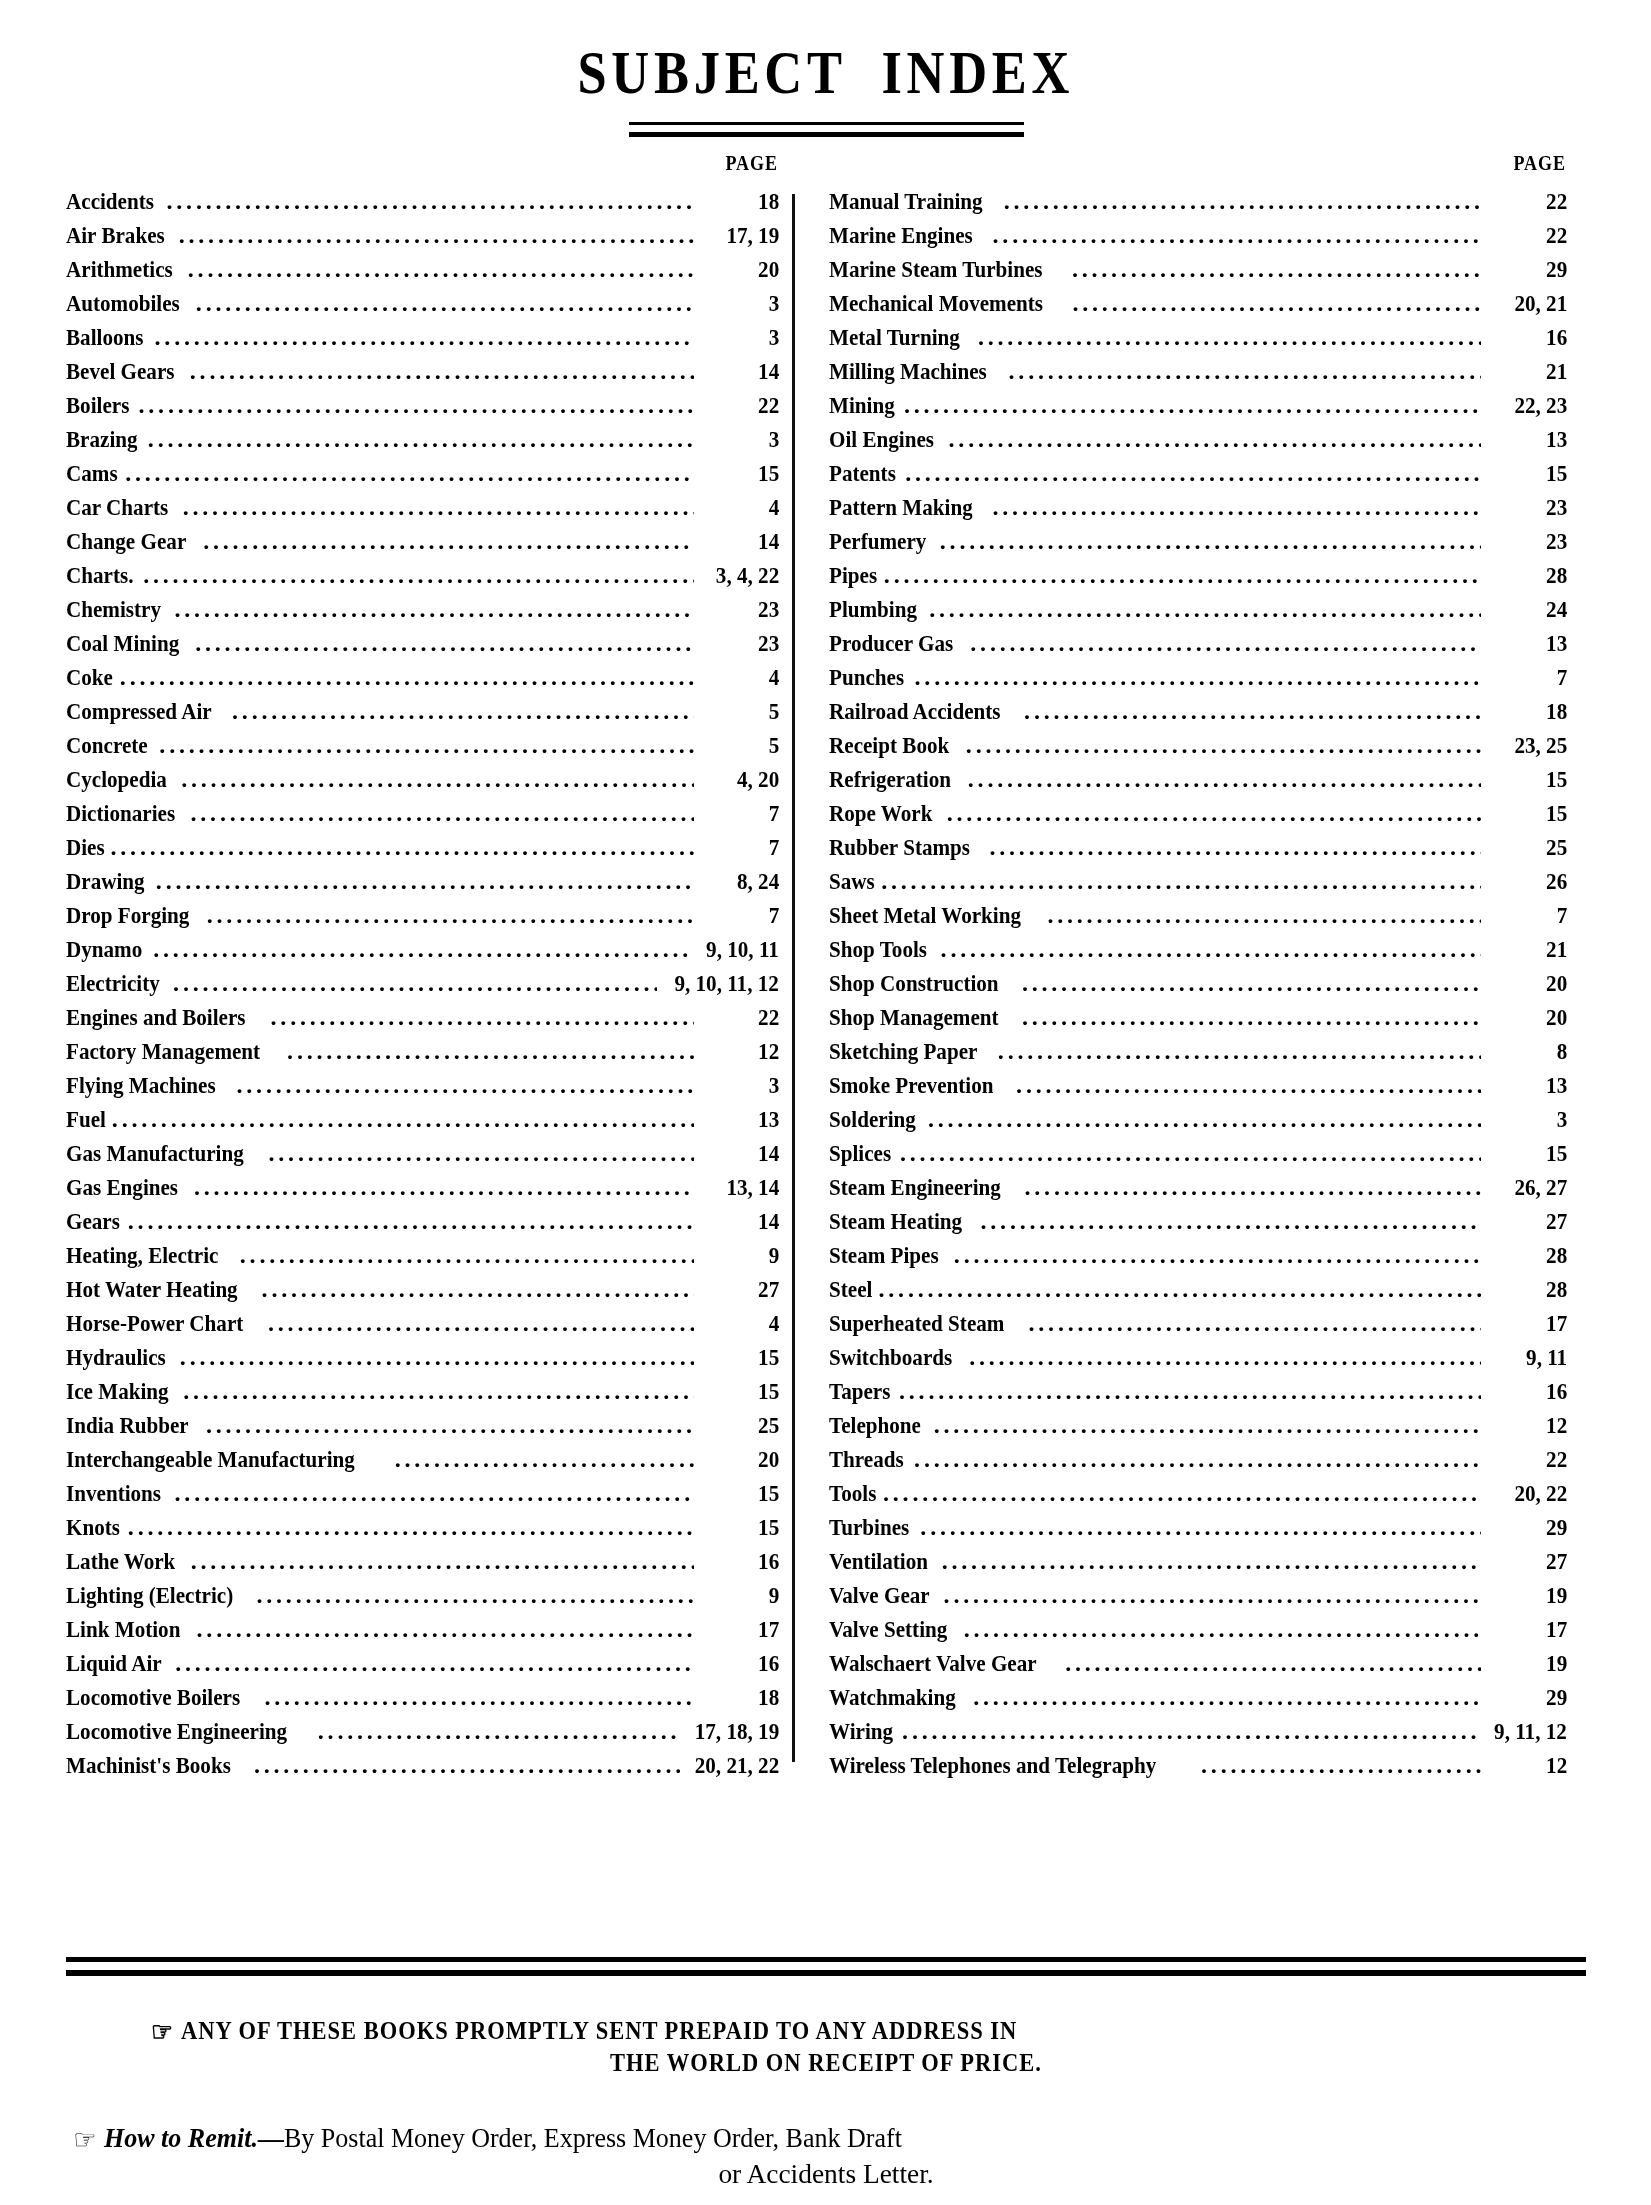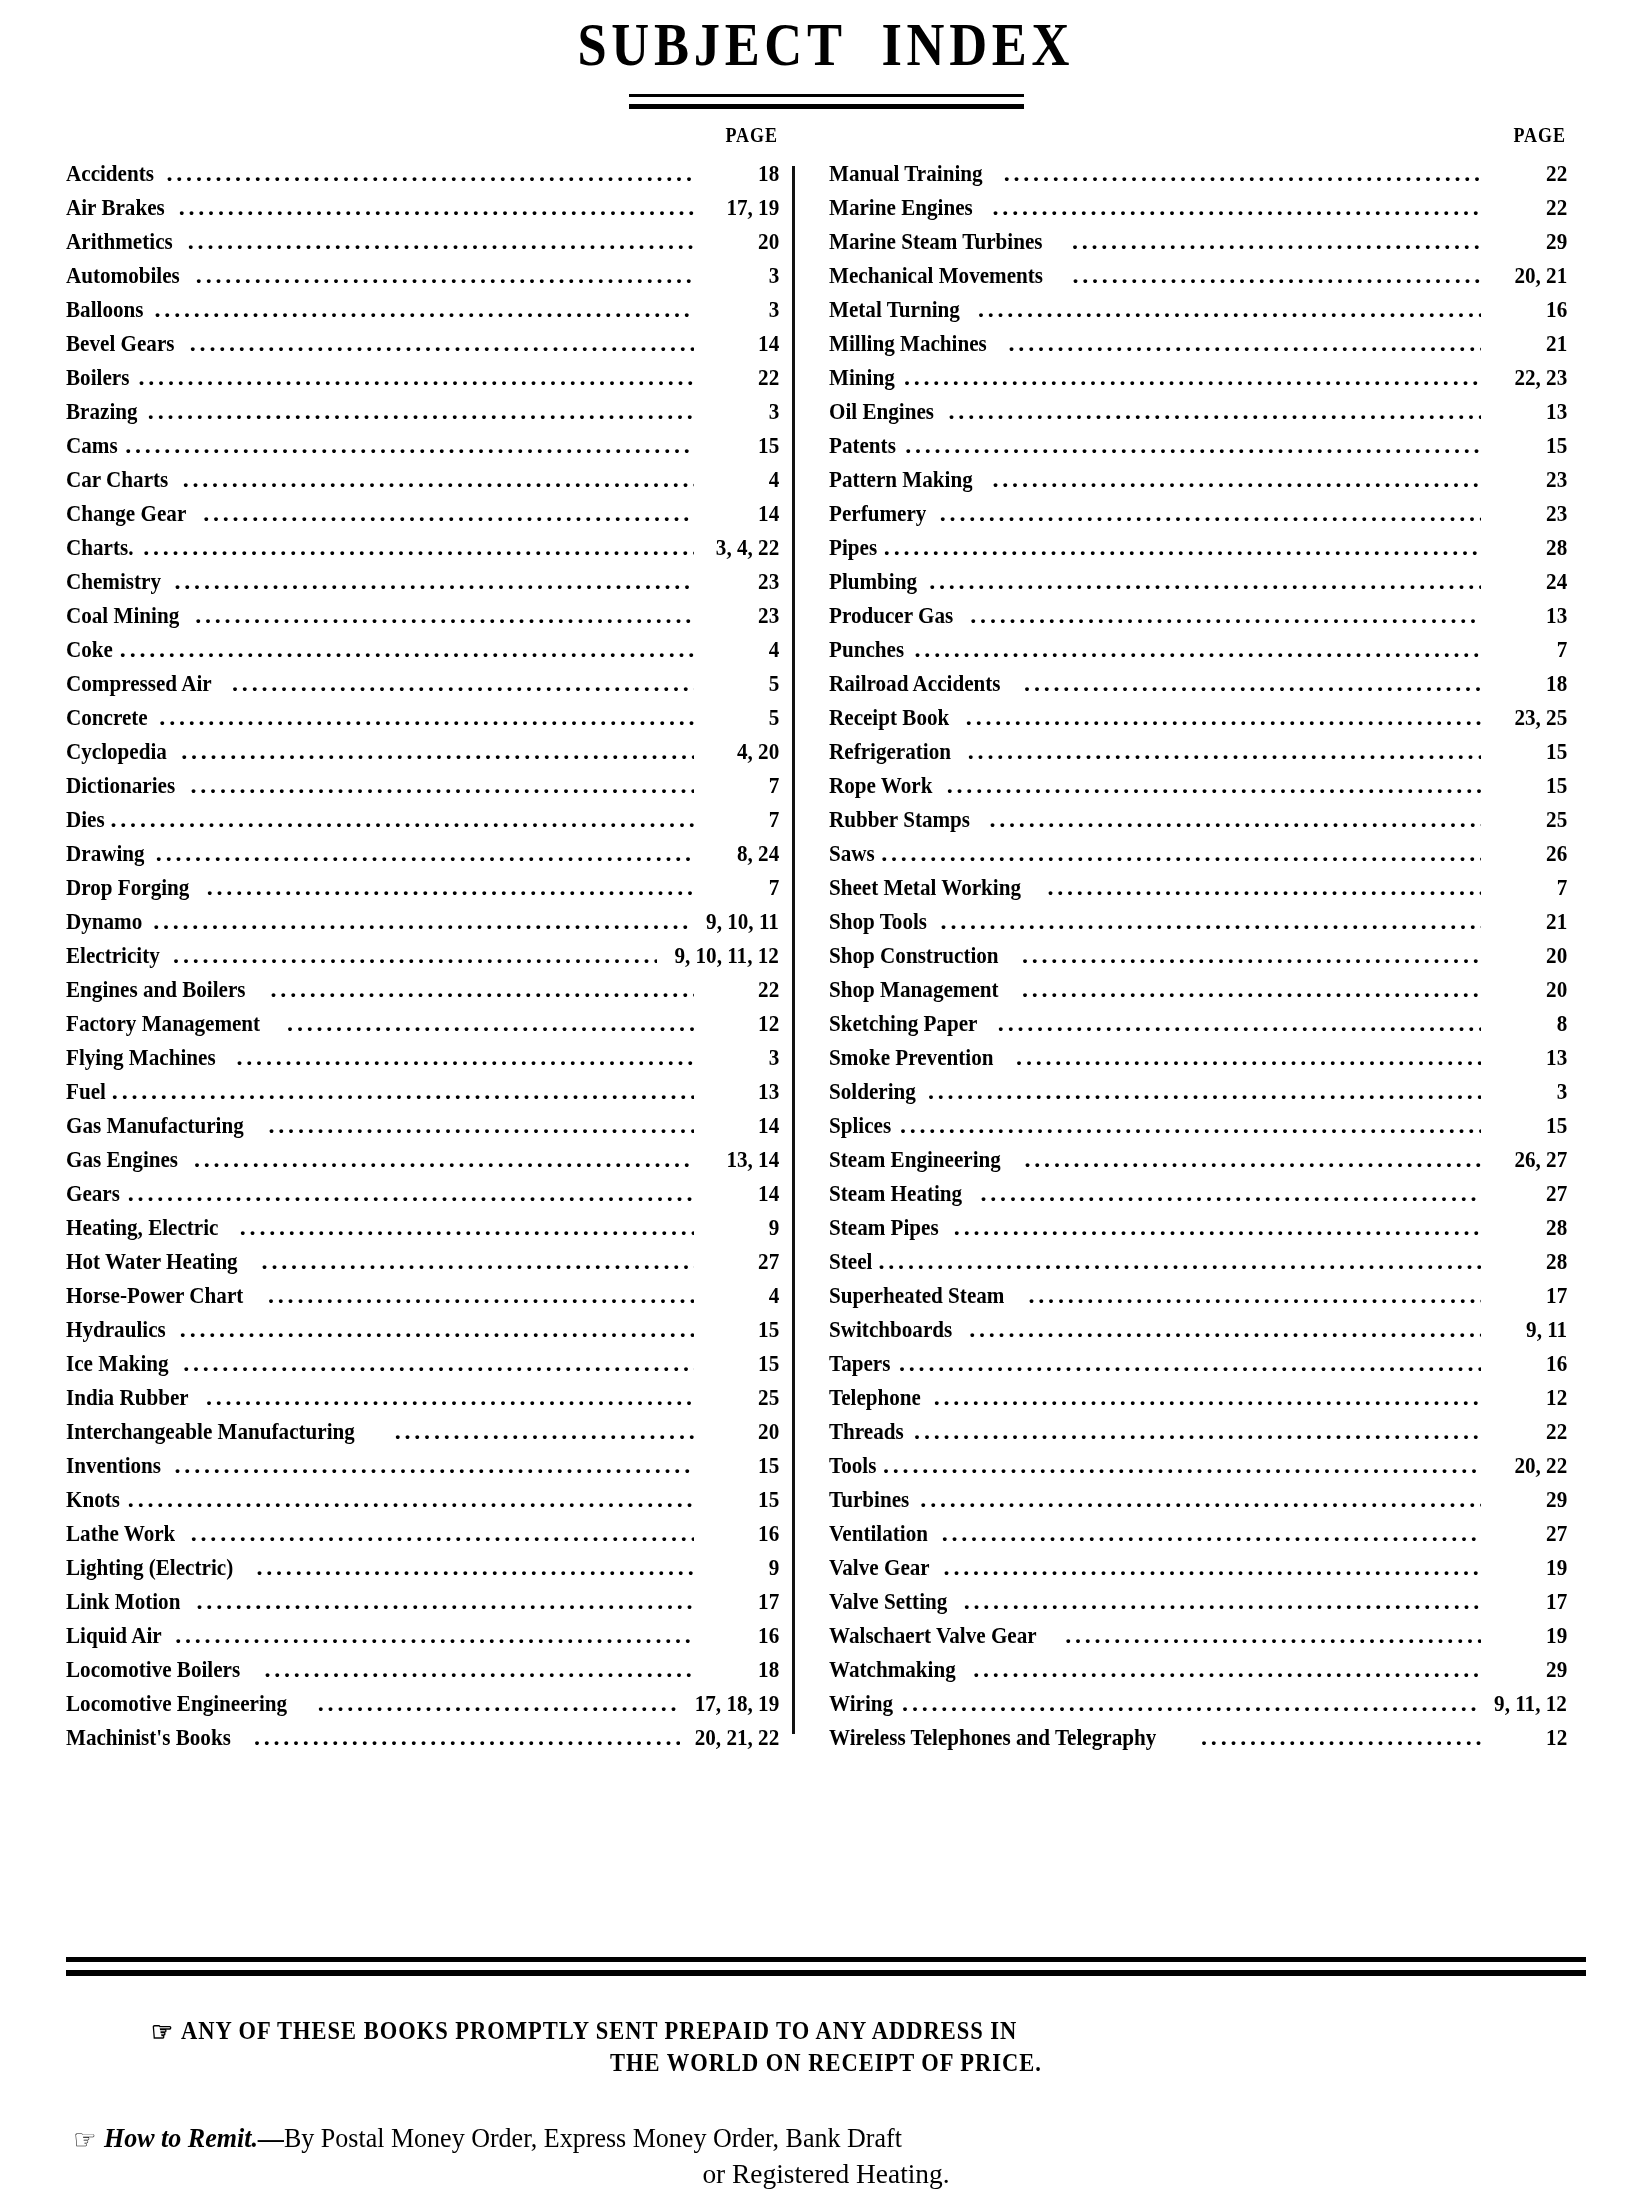--- a/index.html
+++ b/index.html
@@ -20,21 +20,21 @@
     width: 1652px;
     height: 2205px;
     box-sizing: border-box;
     padding: 0 66px;
     position: relative;
   }
 
   
   .title-block {
     text-align: center;
-    padding-top: 14px;
+    padding-top: 42px;
   }
   .doc-title {
     font-family: "Liberation Serif", "DejaVu Serif", serif;
     font-weight: 700;
     font-size: 61px;
     line-height: 1.0;
     letter-spacing: 5.5px;
     transform: scaleX(0.86);
     transform-origin: center;
     display: inline-block;
@@ -688,18 +688,18 @@
       <span class="nline nline-1">
         <span class="manicule">☞</span><span>ANY OF  THESE  BOOKS  PROMPTLY  SENT  PREPAID  TO  ANY  ADDRESS  IN</span>
       </span>
       <span class="nline nline-2">THE WORLD  ON  RECEIPT  OF  PRICE.</span>
     </div>
 
     <div class="remit">
       <span class="rline rline-1">
         <span class="manicule">☞</span><span class="remit-head">How to Remit.—</span><span class="remit-rest">By Postal Money Order, Express Money Order, Bank Draft</span>
       </span>
-      <span class="rline rline-2 remit-rest">or Registered Heating.</span>
+      <span class="rline rline-2 remit-rest">or Accidents Letter.</span>
     </div>
   </div>
 
 </div>
 
 
 </body></html>

